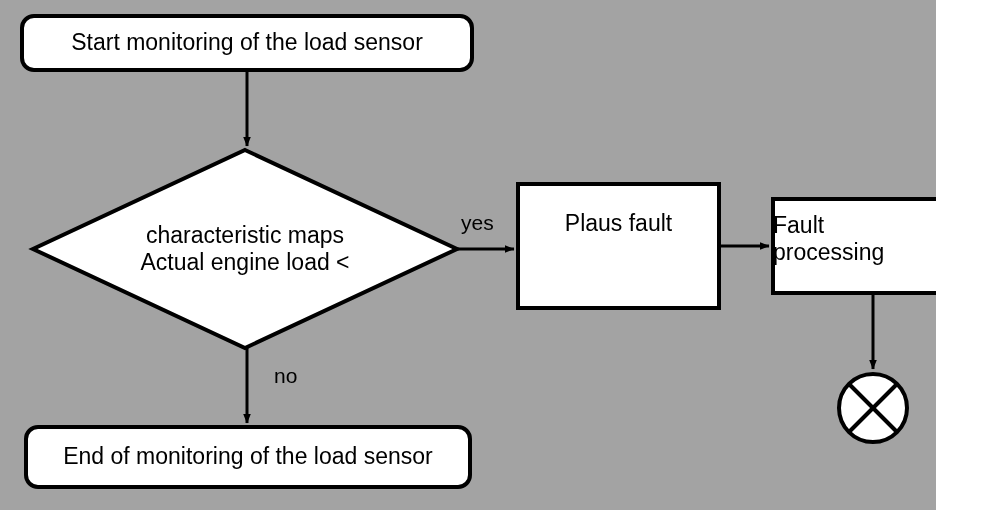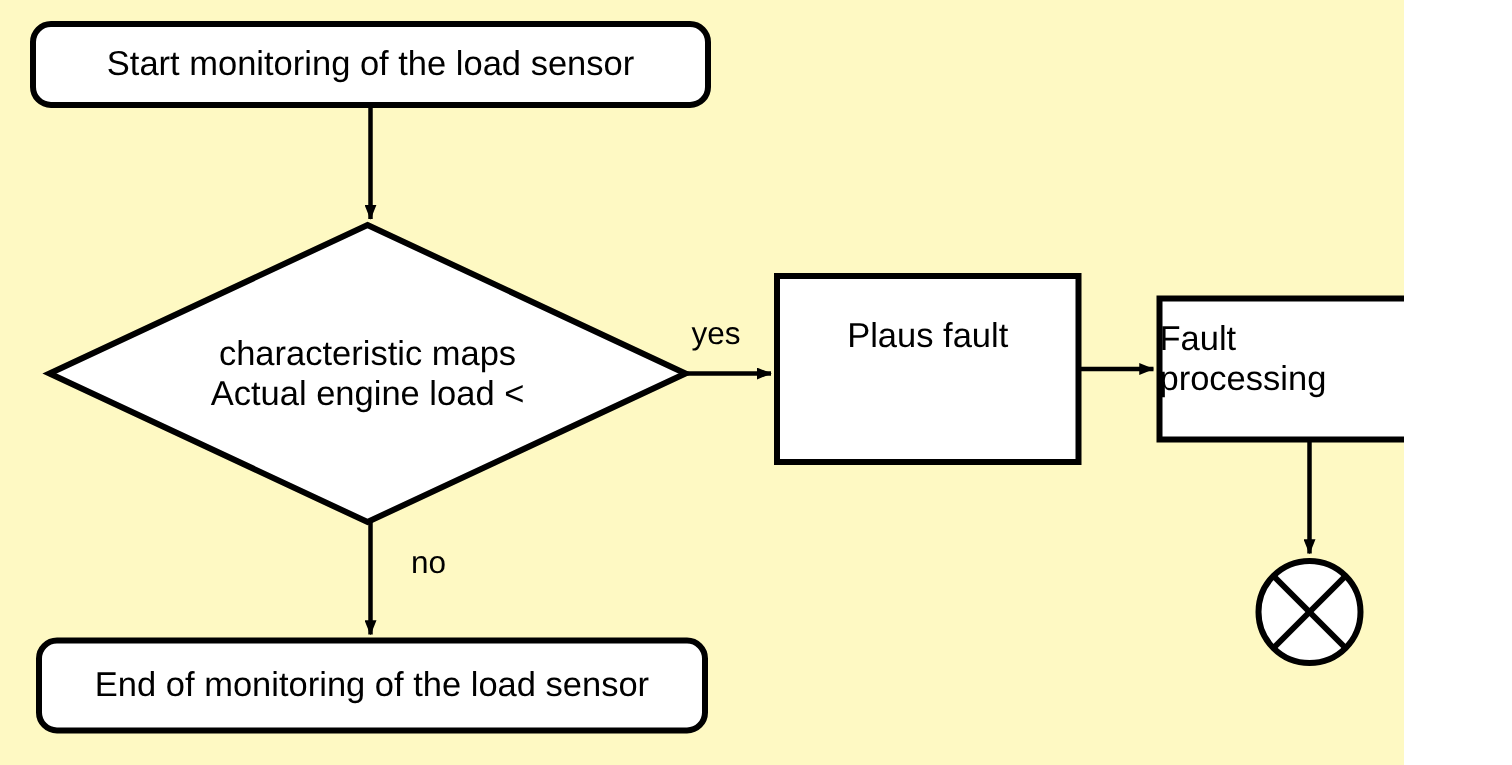--- a/index.html
+++ b/index.html
@@ -8,21 +8,21 @@
     padding: 0;
     background: #ffffff;
   }
   body {
     font-family: "Liberation Sans", sans-serif;
   }
   #canvas {
     position: relative;
     width: 936px;
     height: 510px;
-    background: #fef9c3;
+    background: #a3a3a3;
     overflow: hidden;
   }
   #diagram-svg {
     position: absolute;
     left: 0;
     top: 0;
     width: 1008px;
     height: 510px;
     display: block;
   }

